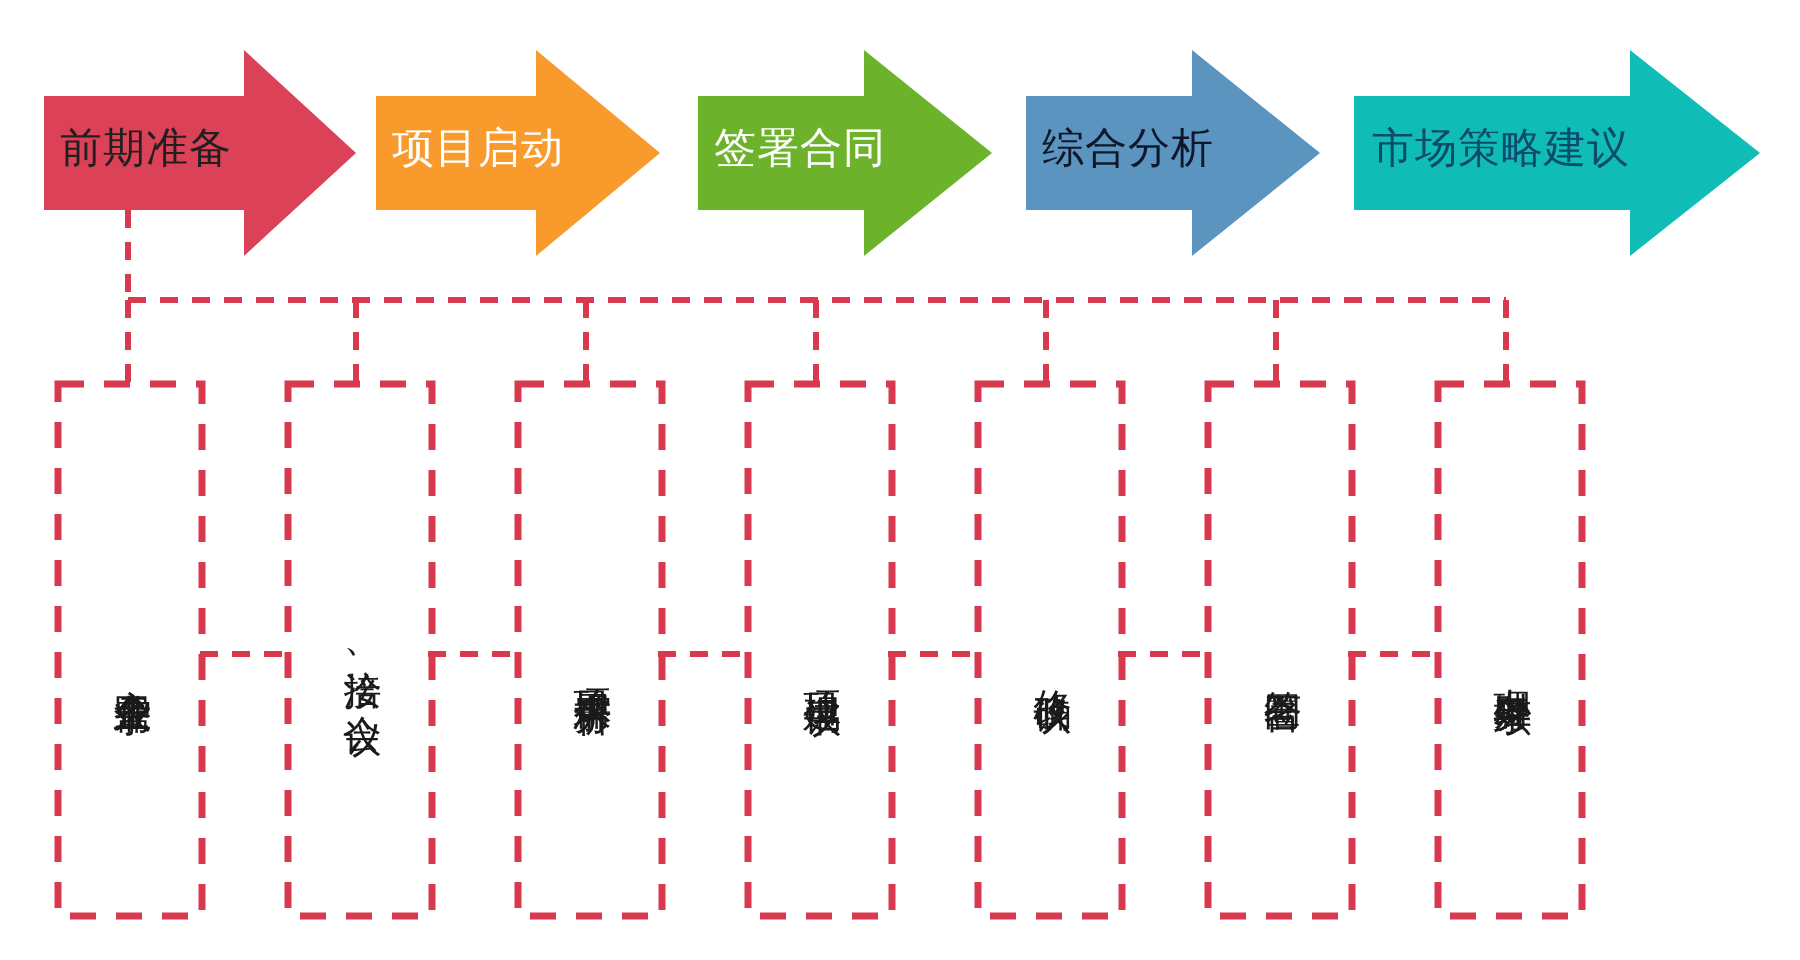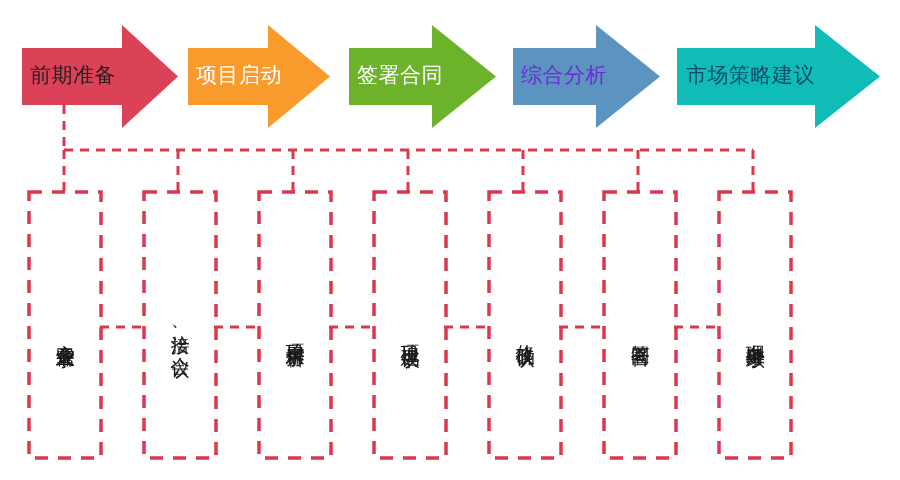--- a/index.html
+++ b/index.html
@@ -99,21 +99,21 @@
       <rect x="374" y="192" width="72" height="266" stroke="#D8394F"></rect>
       <rect x="489" y="192" width="72" height="266" stroke="#D8394F"></rect>
       <rect x="604" y="192" width="72" height="266" stroke="#D8394F"></rect>
       <rect x="719" y="192" width="72" height="266" stroke="#D8394F"></rect>
     </g>
   </svg>
 
   <div class="arrow-label dark" style="left: 30px; top: 64px; color: rgb(35, 31, 32);">前期准备</div>
   <div class="arrow-label light" style="left: 196px; top: 64px; color: rgb(255, 255, 255);">项目启动</div>
   <div class="arrow-label light" style="left: 357px; top: 64px; color: rgb(255, 255, 255);">签署合同</div>
-  <div class="arrow-label light" style="left: 521px; top: 64px; color: #6d28d9;">综合分析</div>
+  <div class="arrow-label light" style="left: 521px; top: 64px; color: #0f172a;">综合分析</div>
   <div class="arrow-label light" style="left: 686px; top: 64px; color: #0c4a6e;">市场策略建议</div>
 
   <div class="box-label" style="left:55px;  top:232px; height:200px;">客户企业需求</div>
   <div class="box-label" style="left:170px; top:232px; height:200px;">接洽、会议</div>
   <div class="box-label" style="left:285px; top:232px; height:200px;">项目需求分析</div>
   <div class="box-label" style="left:400px; top:232px; height:200px;">项目建议书</div>
   <div class="box-label" style="left:515px; top:232px; height:200px;">修改确认</div>
   <div class="box-label" style="left:630px; top:232px; height:200px;">签署合同</div>
   <div class="box-label" style="left:745px; top:232px; height:200px;">办理财务手续</div>
 

